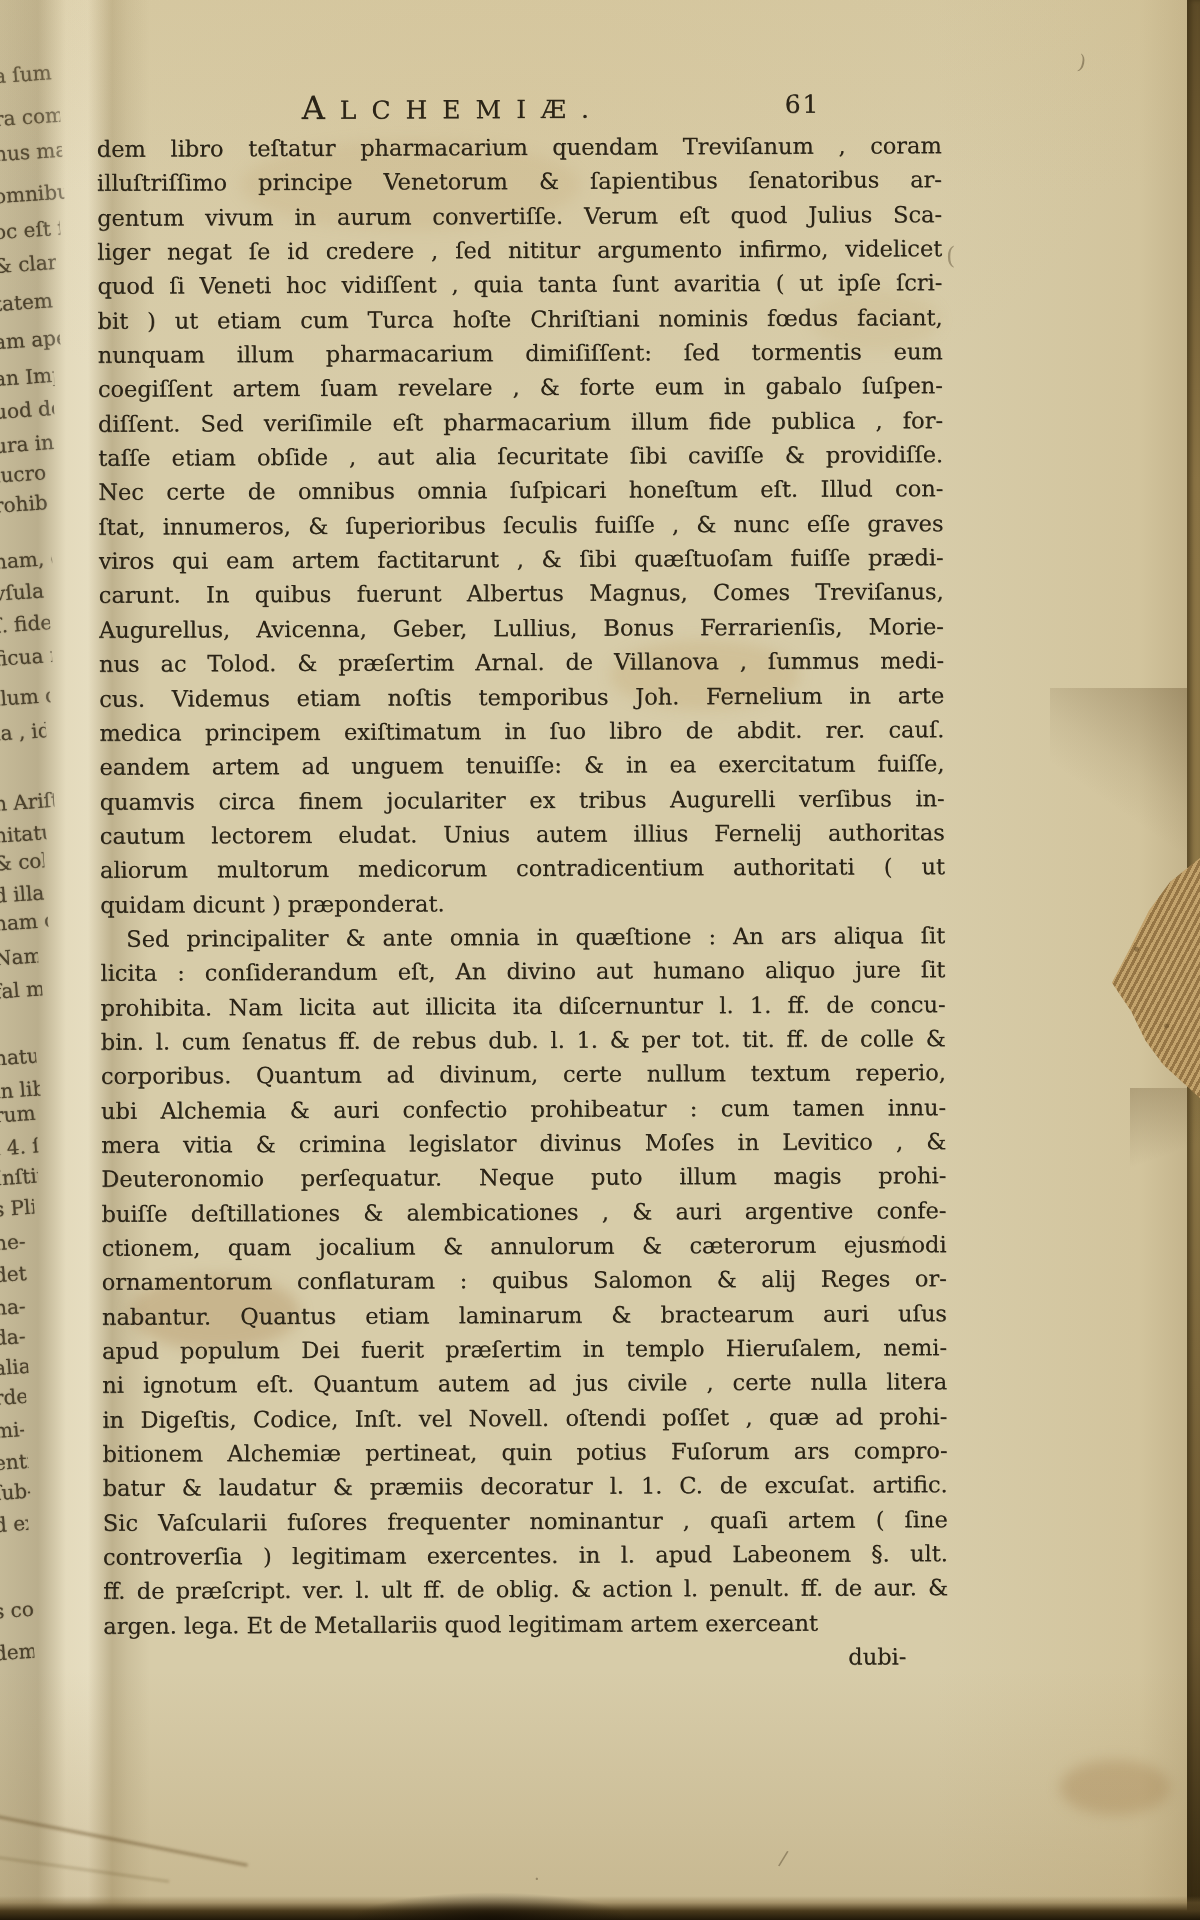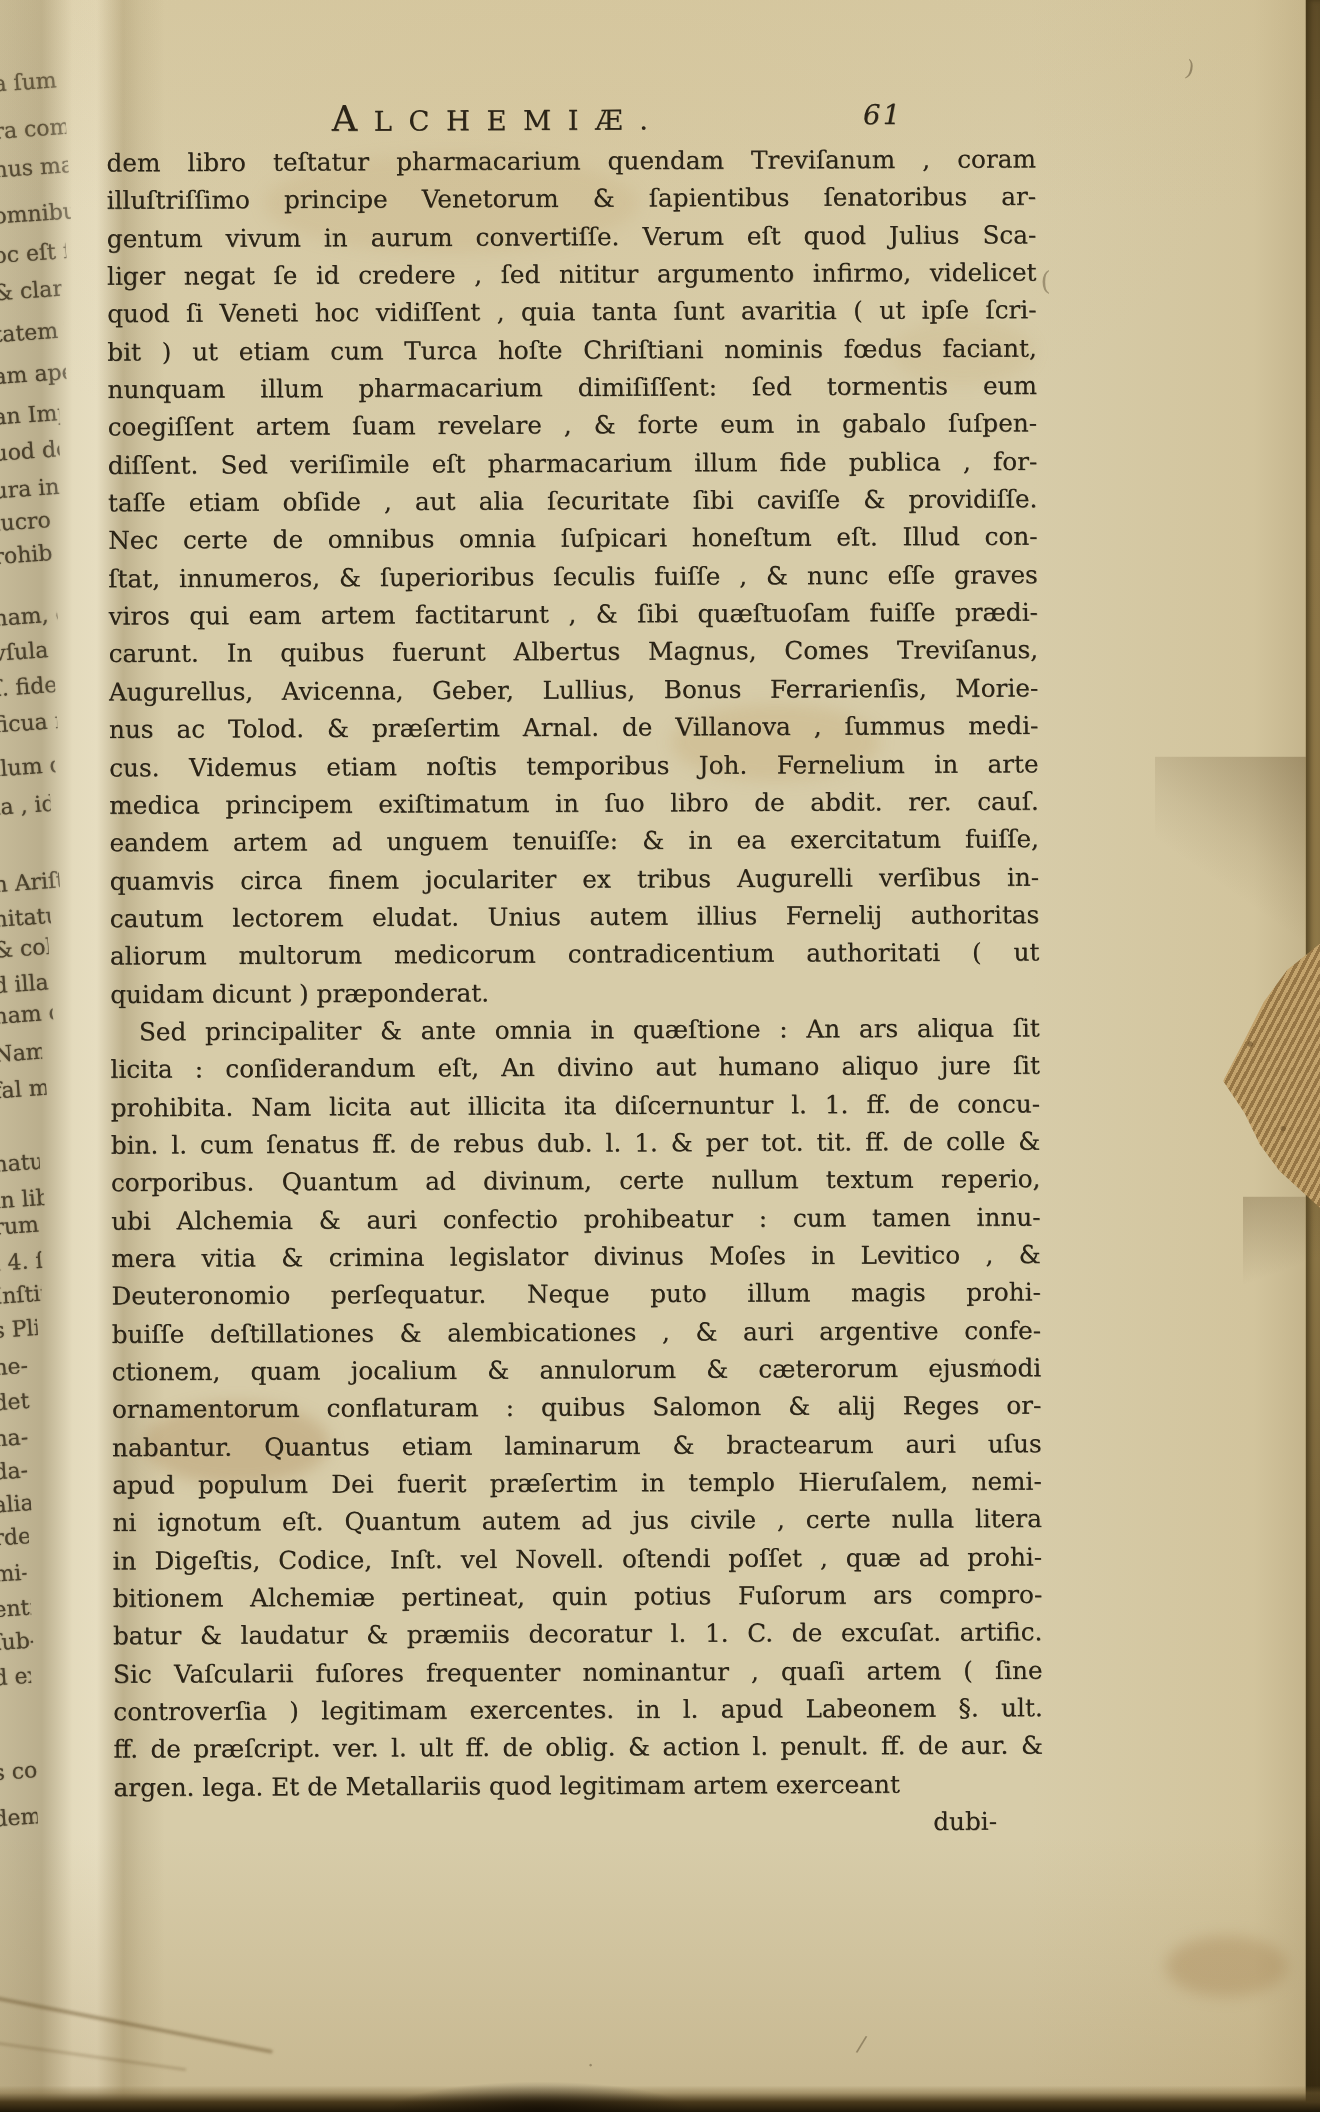--- a/index.html
+++ b/index.html
@@ -35,21 +35,21 @@
       background:rgba(90,68,32,.35);transform:rotate(8deg);filter:blur(1.5px);}
 
   
   .content{position:absolute;left:100px;top:86px;width:845px;z-index:4;
            color:#2b2417;transform:rotate(-0.25deg);}
   .header{position:relative;height:44px;}
   .running-title{position:absolute;left:205px;top:2px;font-size:25px;letter-spacing:15px;
                  text-shadow:.3px .3px .6px rgba(43,36,23,.55);}
   .running-title .cap{font-size:32px;}
   .page-number{position:absolute;left:688px;top:5px;font-size:25px;letter-spacing:2px;
-               text-shadow:.3px .3px .6px rgba(43,36,23,.55);font-style:italic;}
+               text-shadow:.3px .3px .6px rgba(43,36,23,.55);}
   .body{margin-top:0;}
   .line{height:34.35px;line-height:34.35px;font-size:22.5px;overflow:hidden;
         text-align:justify;text-align-last:justify;
         text-shadow:.3px .3px .5px rgba(43,36,23,.55);}
   .line.p-end{text-align-last:left;}
   .line.indent{text-indent:26px;}
   .catchword-line{height:34.35px;line-height:34.35px;font-size:22.5px;text-align:right;
         padding-right:42px;text-shadow:.3px .3px .5px rgba(43,36,23,.55);}
 
   

